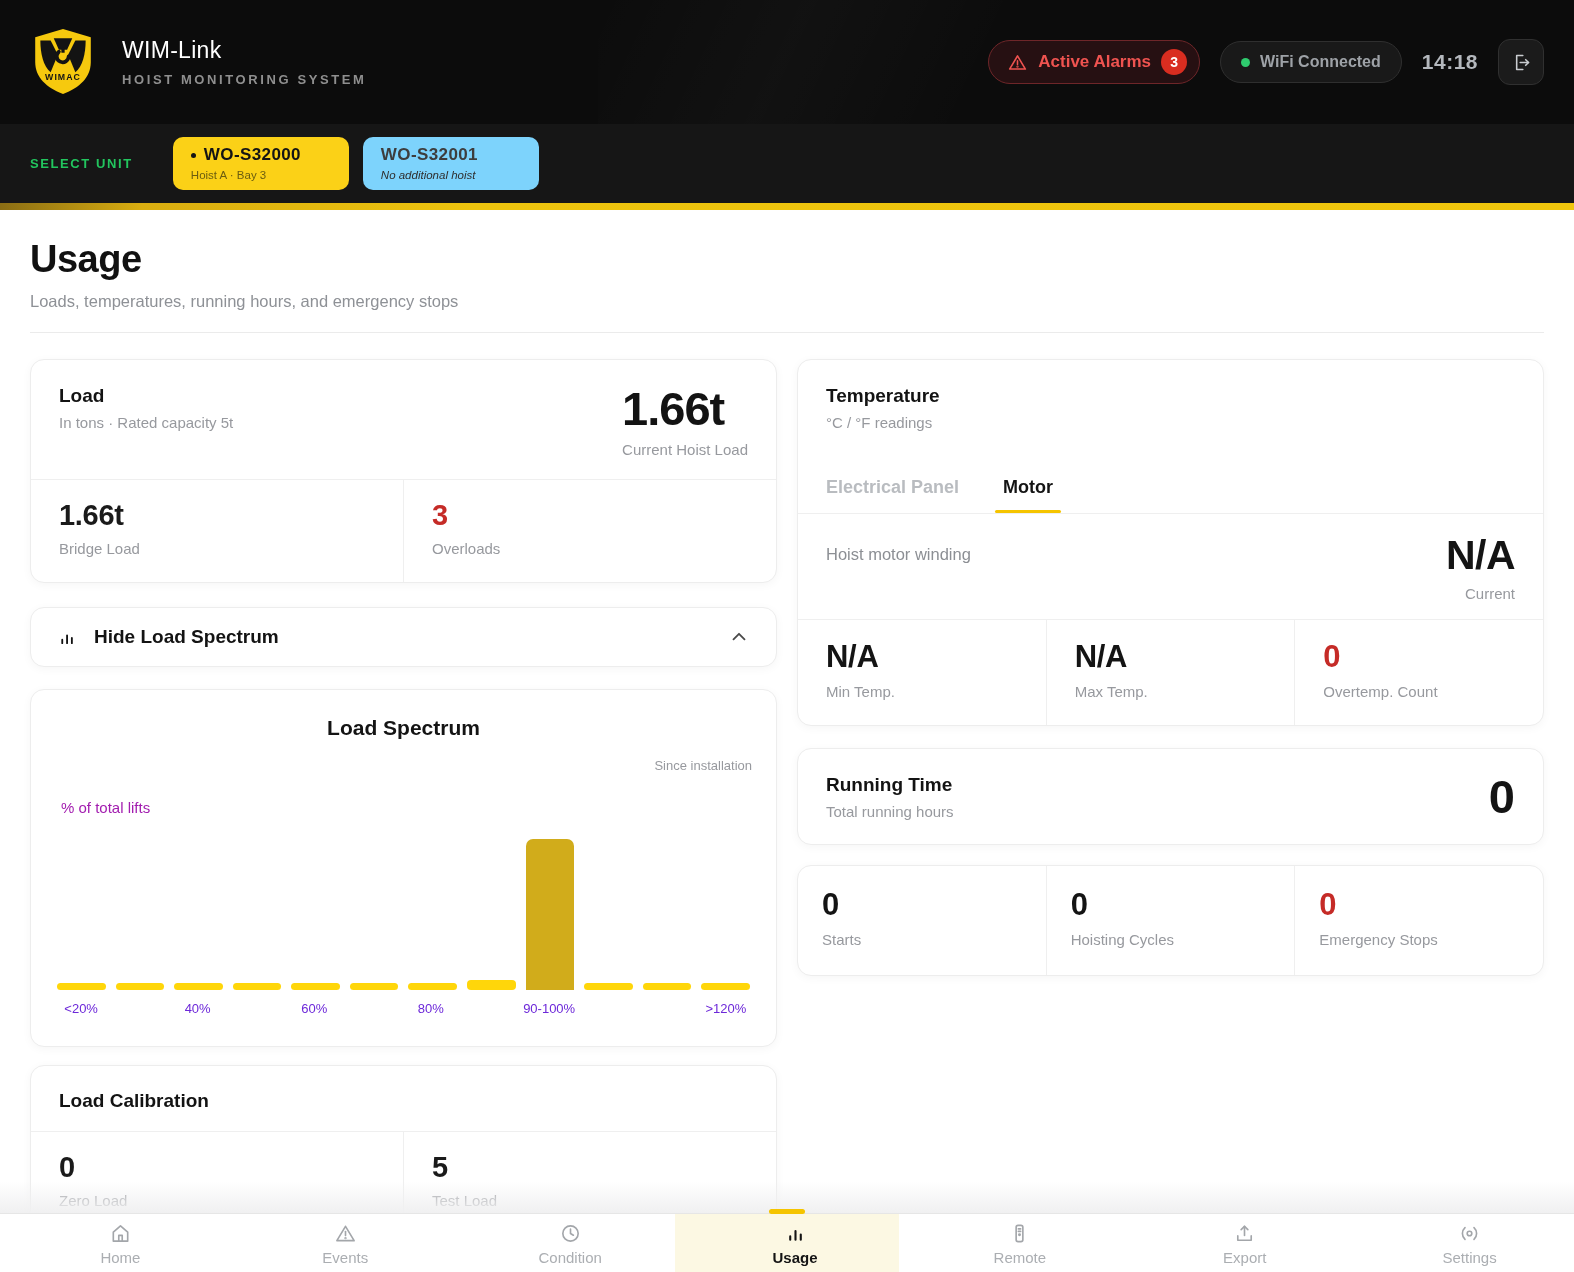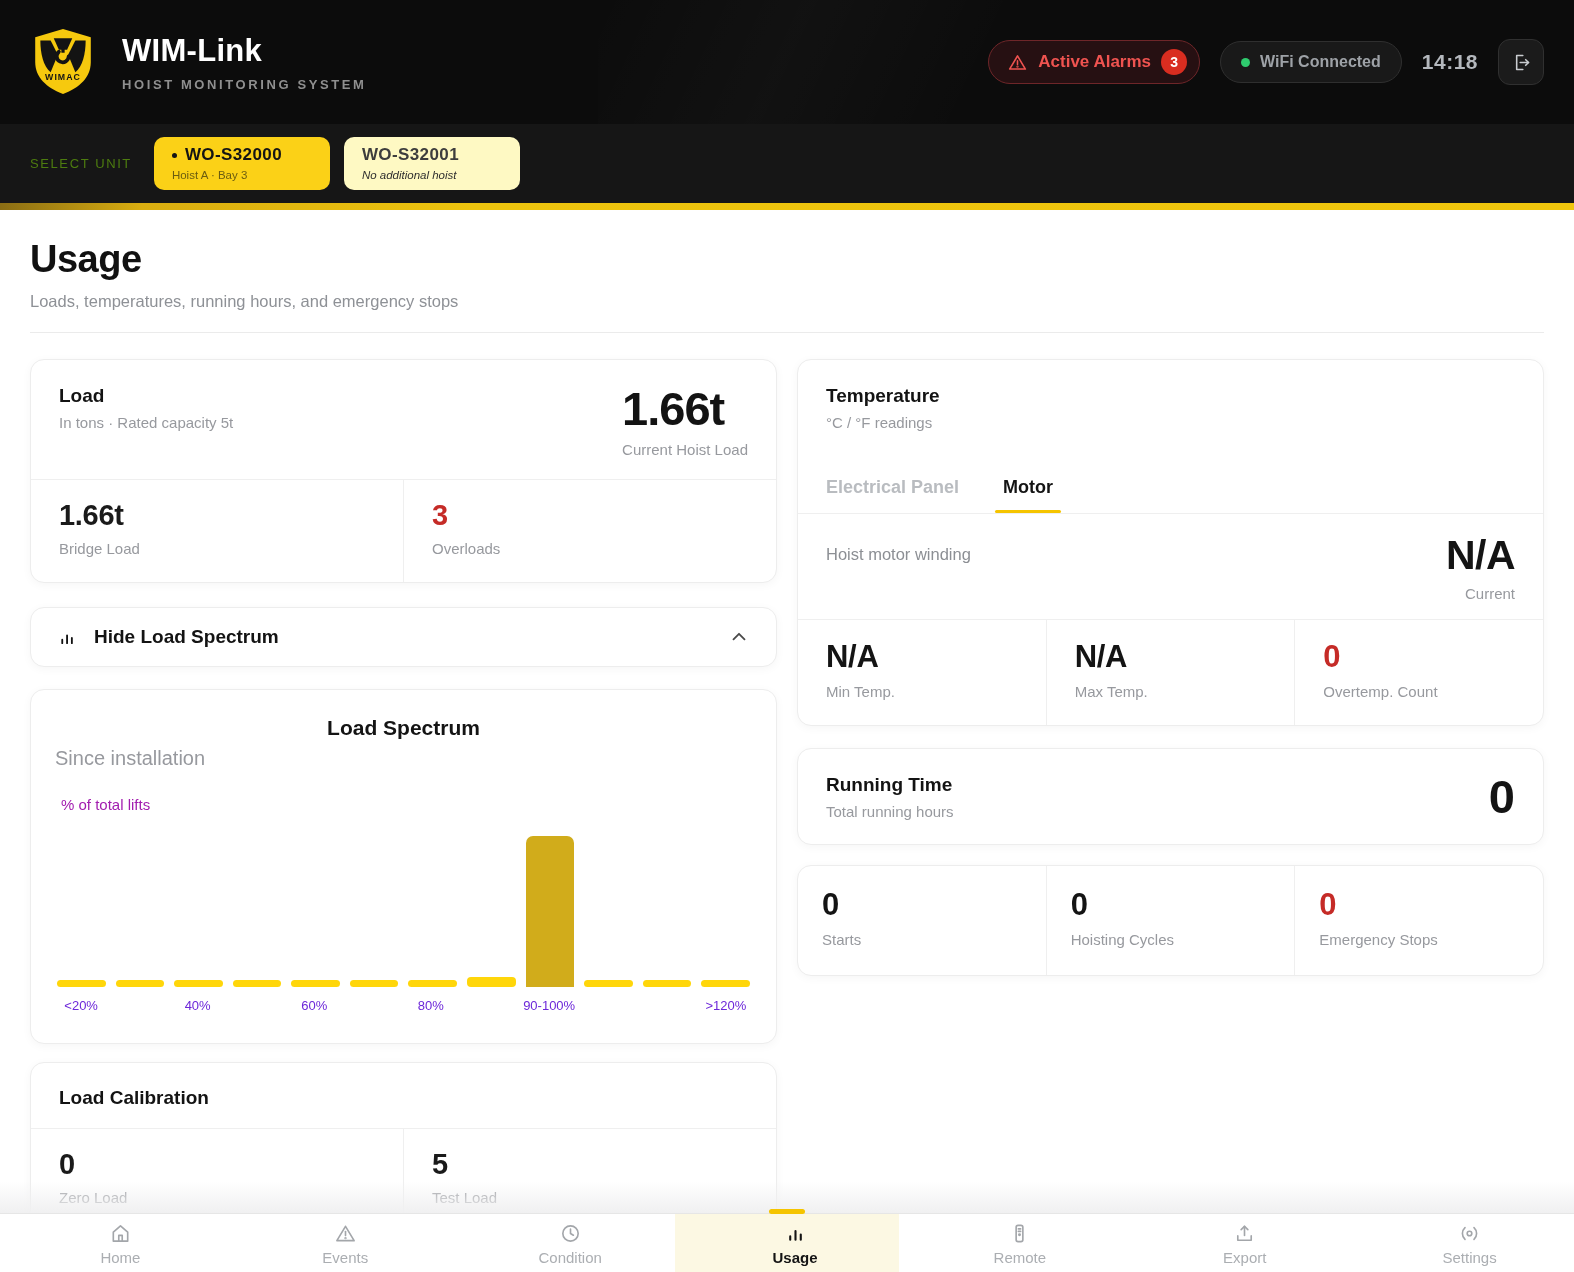--- a/index.html
+++ b/index.html
@@ -15,21 +15,21 @@
     height: 124px; background: #0c0c0c; display: flex; align-items: center;
     padding: 0 30px; position: relative;
   }
   .app-header::after {
     content:""; position:absolute; left:38%; top:0; width:30%; height:100%;
     background: linear-gradient(115deg, transparent 0%, rgba(255,255,255,.025) 40%, transparent 80%);
     pointer-events:none;
   }
   .logo { width: 66px; height: 70px; margin-right: 26px; flex: 0 0 auto; }
   .app-titles { display: flex; flex-direction: column; }
-  .app-title { color: #fff; font-size: 31px; font-weight: 700; letter-spacing: .3px; }
+  .app-title { color: #fff; font-size: 23px; font-weight: 400; letter-spacing: .3px; }
   .app-subtitle { color: #8f8f8f; font-size: 13px; font-weight: 600; letter-spacing: 2.6px; margin-top: 8px; }
   .header-right { margin-left: auto; display: flex; align-items: center; gap: 20px; }
   .alarm-badge {
     display: flex; align-items: center; gap: 10px; height: 44px; padding: 0 12px 0 18px;
     background: #261012; border: 1px solid #6e2629; border-radius: 22px;
   }
   .alarm-text { color: #ef5350; font-size: 17px; font-weight: 700; }
   .alarm-count {
     width: 26px; height: 26px; border-radius: 50%; background: #d92d20; color: #fff;
     font-size: 14px; font-weight: 700; display: flex; align-items: center; justify-content: center;
@@ -41,25 +41,25 @@
   .wifi-dot { width: 9px; height: 9px; border-radius: 50%; background: #2fcb6e; }
   .wifi-text { color: #9ea2a7; font-size: 16px; font-weight: 600; }
   .clock-text { color: #b4b8bd; font-size: 21px; font-weight: 700; letter-spacing: .5px; }
   .logout-btn {
     width: 46px; height: 46px; border-radius: 12px; background: #1b1b1b; border: 1px solid #303030;
     display: flex; align-items: center; justify-content: center;
   }
 
   
   .unit-bar { height: 79px; background: #161616; display: flex; align-items: center; padding: 0 30px; gap: 22px; }
-  .unit-bar-label { color: #4d7c0f; font-size: 13px; font-weight: 400; letter-spacing: 1.6px; }
+  .unit-bar-label { color: #22c55e; font-size: 13px; font-weight: 700; letter-spacing: 1.6px; margin-right: 18px; }
   .unit-tabs { display: flex; gap: 14px; }
   .unit-tab {
     min-width: 176px; height: 53px; border-radius: 10px; padding: 8px 18px 9px;
-    display: flex; flex-direction: column; justify-content: center; background: #fef9c3;
+    display: flex; flex-direction: column; justify-content: center; background: #7dd3fc;
   }
   .unit-tab .unit-tab-name { font-size: 17px; font-weight: 800; color: #3d3d3d; letter-spacing: .4px; display:flex; align-items:center;text-align:right; }
   .unit-tab .unit-tab-detail { font-size: 11.5px; color: #2f2f2f; margin-top: 4px; font-style: italic; }
   .unit-tab.active { background: #fbd117; }
   .unit-tab.active .unit-tab-name { color: #141414; }
   .unit-tab.active .unit-tab-detail { color: #6b5d10; font-style: normal; }
   .unit-dot { width: 5px; height: 5px; border-radius: 50%; background: #141414; margin-right: 8px; display:inline-block; }
   .unit-accent-strip { height: 7px; background: linear-gradient(90deg, #8a6d14, #d9ad10 9%, #ecc30e 30%, #f0c60d); }
 
   
@@ -84,21 +84,21 @@
 
   
   .toggle-bar { margin-top: 24px; display: flex; align-items: center; padding: 18px 26px; width: 100%; }
   .toggle-icon { display: flex; margin-right: 16px; color: #131313; }
   .toggle-label { font-size: 19px; font-weight: 800; color: #131313; }
   .toggle-chevron { margin-left: auto; display: flex; color: #4a4a4a; }
 
   
   .spectrum-card { margin-top: 22px; padding: 26px 24px 30px; }
   .chart-title { text-align: center; font-size: 21px; font-weight: 800; }
-  .chart-sub { text-align: left; font-size: 20px; color: #97999e; margin-top: 7px; }
+  .chart-sub { text-align: right; font-size: 13px; color: #97999e; margin-top: 18px; }
   .chart-ylabel { font-size: 15px; color: #a21caf; margin: 26px 0 0 6px; }
   .spectrum-plot { display: flex; align-items: flex-end; gap: 10px; height: 168px; margin-top: 6px; padding: 0 2px; }
   .spec-bar { flex: 1; border-radius: 4px; }
   .spec-bar.peak { border-radius: 7px 7px 0 0; }
   .spectrum-labels { display: flex; gap: 10px; margin-top: 11px; padding: 0 2px; }
   .spec-label { flex: 1; text-align: center; font-size: 13px; color: #6d28d9; white-space: nowrap; }
 
   
   .calibration-card { margin-top: 18px; }
   .calib-head { padding: 24px 28px 19px; }

